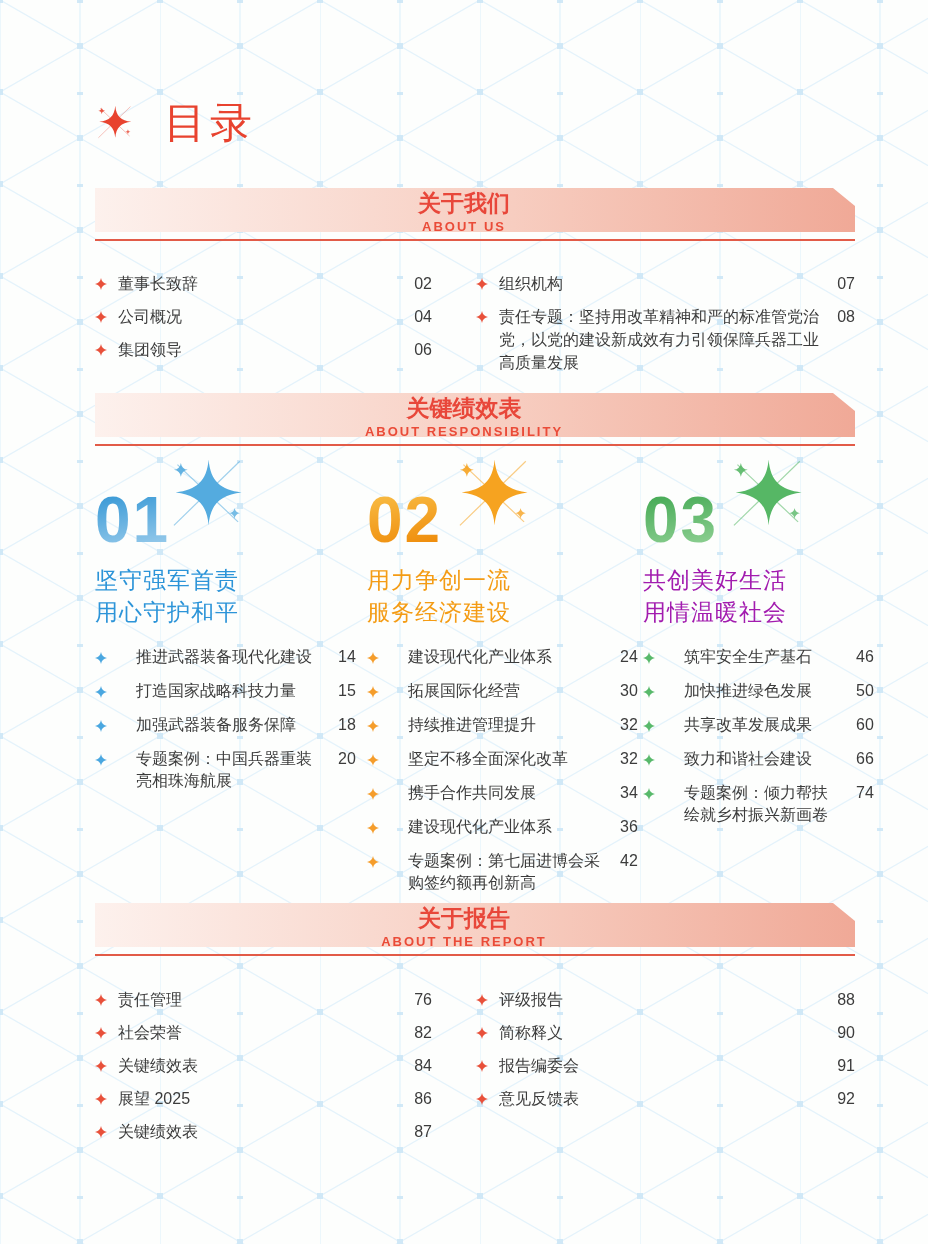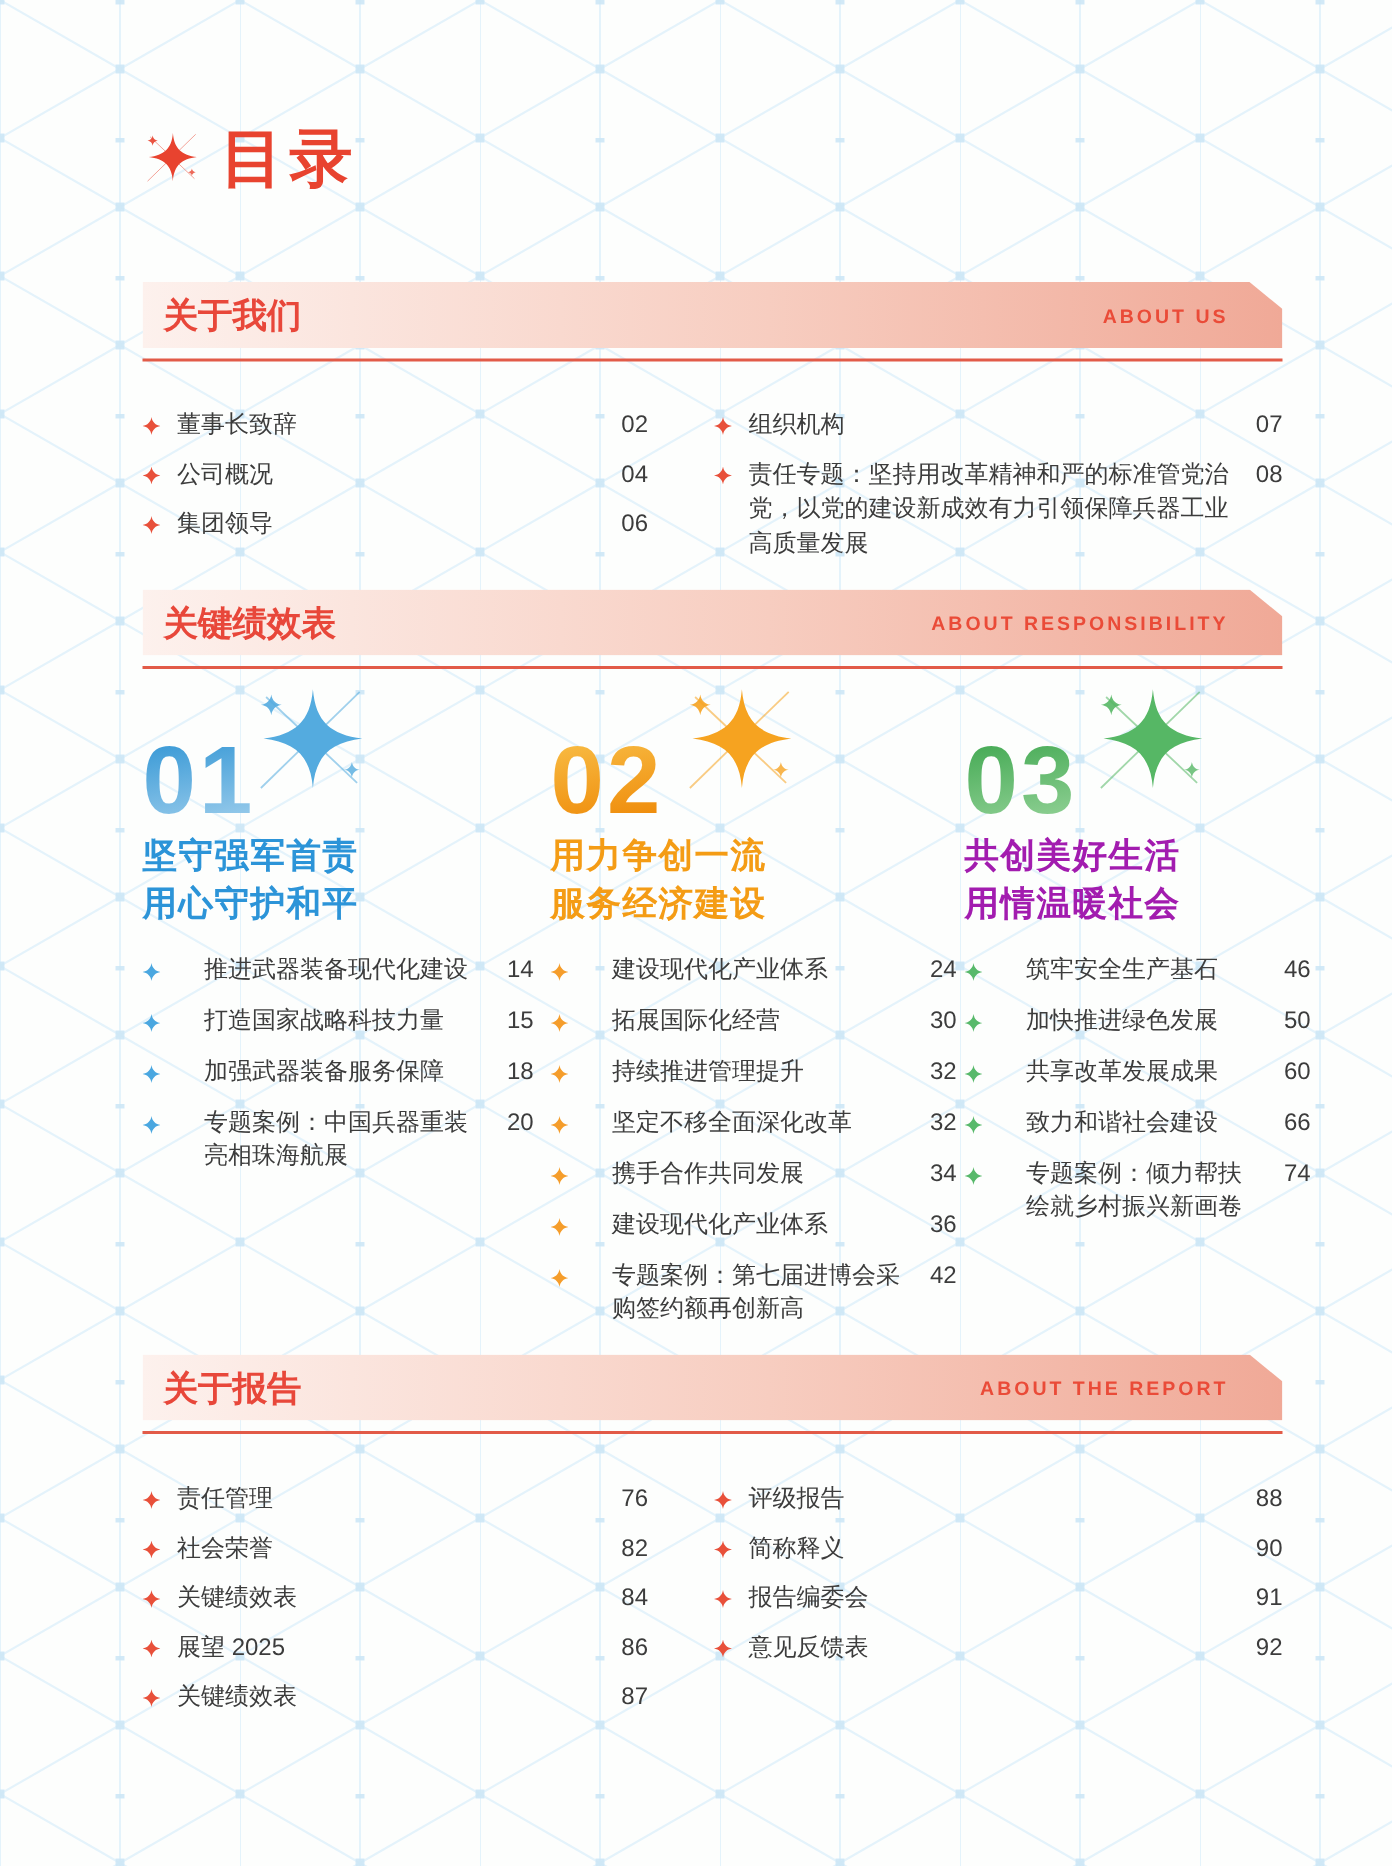--- a/index.html
+++ b/index.html
@@ -8,29 +8,30 @@
     background:#fdfefd;
     font-family:"Liberation Sans","DejaVu Sans",sans-serif;
     color:#3c3c3c;
   }
   .bg{position:absolute;inset:0;z-index:0;}
   .content{position:absolute;left:95px;top:0;width:760px;height:1244px;z-index:1;}
 
   
   .page-header{position:absolute;top:78px;left:0;display:flex;align-items:center;gap:14px;}
   .title-sparkle{width:38px;height:38px;color:#e8432f;}
-  .page-title{font-size:42px;font-weight:bold;color:#e8432f;letter-spacing:4px;margin:0;}
+  .page-title{font-size:42px;font-weight:normal;color:#e8432f;letter-spacing:4px;margin:17px;}
 
   
   .banner-block{position:absolute;left:0;width:760px;}
   .banner{
     height:44px;display:flex;align-items:center;justify-content:space-between;
     padding:0 36px 0 14px;box-sizing:border-box;
     background:linear-gradient(90deg,#fdf1ed 0%,#f7cdc0 55%,#f0a997 100%);
     clip-path:polygon(0 0,calc(100% - 22px) 0,100% 18px,100% 100%,0 100%);
+    flex-direction:column;
   }
   .banner-title{font-size:23px;font-weight:bold;color:#e8473a;}
   .banner-sub{font-size:13px;font-weight:bold;color:#ea4b38;letter-spacing:2px;}
   .banner-line{height:2px;background:#e25b48;margin-top:7px;}
 
   
   .two-col{position:absolute;left:0;width:760px;display:grid;grid-template-columns:337px 1fr;column-gap:44px;}
   .toc-row{display:flex;align-items:flex-start;margin-bottom:10px;line-height:23px;font-size:16px;}
   .bullet{width:12px;height:12px;flex:0 0 12px;margin:6px 11px 0 0;}
   .red .bullet{color:#e8503a;}
@@ -45,21 +46,21 @@
     letter-spacing:2px;
     -webkit-background-clip:text;background-clip:text;-webkit-text-fill-color:transparent;color:transparent;
   }
   .ch1 .ch-num{background-image:linear-gradient(170deg,#3e9cd7 15%,#9ccdec 95%);}
   .ch2 .ch-num{background-image:linear-gradient(170deg,#f8bb43 10%,#ee8806 95%);}
   .ch3 .ch-num{background-image:linear-gradient(170deg,#49ac58 15%,#93d297 95%);}
   .ch-sparkle{position:absolute;top:-2px;width:78px;height:78px;}
   .ch1 .ch-sparkle{left:72px;color:#54abdf;}
   .ch2 .ch-sparkle{left:86px;color:#f6a320;}
   .ch3 .ch-sparkle{left:84px;color:#56b765;}
-  .ch-heading{font-size:23px;font-weight:bold;line-height:1.4;margin:0 0 18px 0;letter-spacing:1px;}
+  .ch-heading{font-size:23px;font-weight:normal;line-height:1.4;margin:10px 0 18px 0;letter-spacing:1px;}
   .ch1 .ch-heading{color:#2c94d8;}
   .ch2 .ch-heading{color:#f49c15;}
   .ch3 .ch-heading{color:#a21caf;}
   .ch1 .bullet{color:#4aa7e0;}
   .ch2 .bullet{color:#f59d2b;}
   .ch3 .bullet{color:#58b96b;}
   .ch-item{display:flex;align-items:flex-start;margin-bottom:12px;line-height:22px;font-size:16px;gap:18px;}
   .ch-item .lbl{display:block;}
   .ch1 .lbl{width:182px;}
   .ch2 .lbl{width:192px;}

